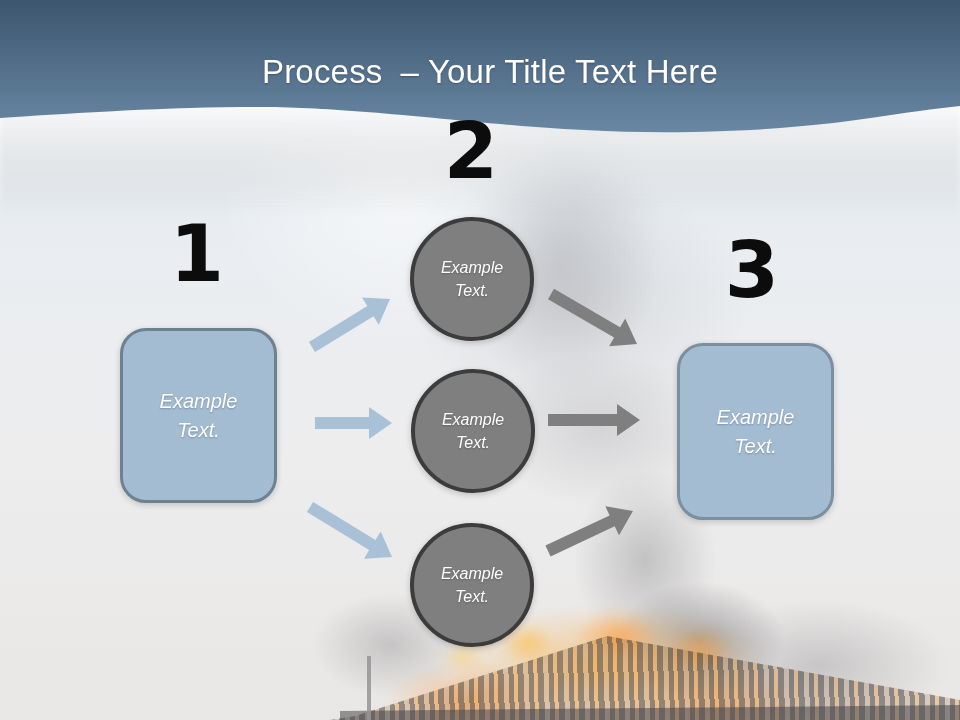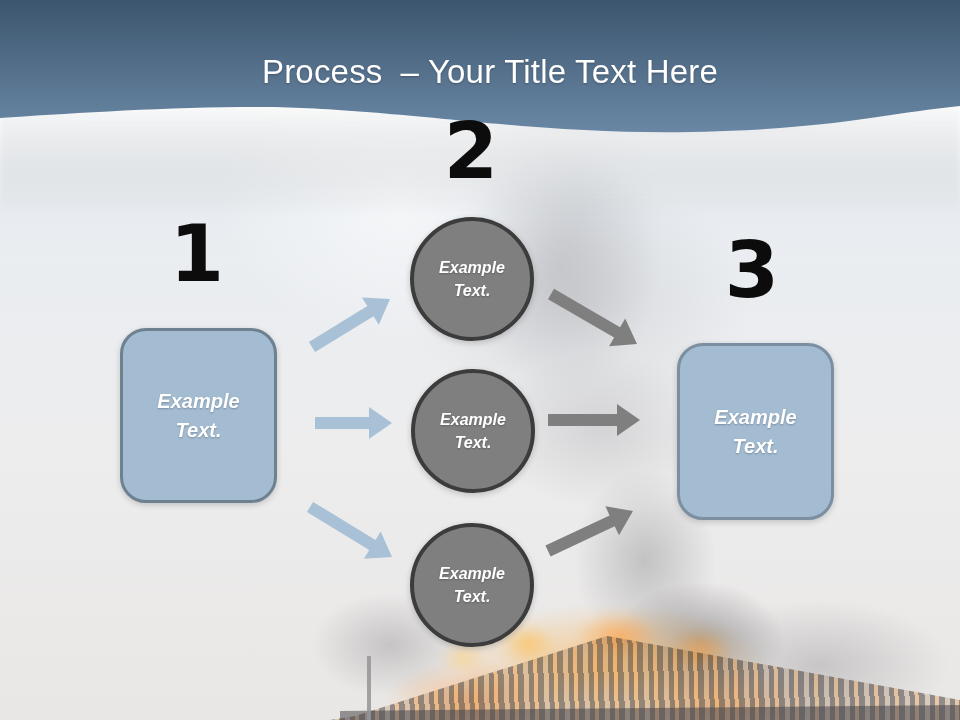--- a/index.html
+++ b/index.html
@@ -70,21 +70,21 @@
   .slide-title .t-bold{font-weight:normal;}
   .slide-title .t-rest{font-weight:normal;margin-left:18px;}
   
   .step-number{
     position:absolute;transform:translate(-50%,-50%);
     font-family:"DejaVu Sans",sans-serif;font-weight:bold;font-size:78px;
     color:#0c0c0c;line-height:1;
   }
   
   .shape-label{
-    color:#fff;font-weight:bold;font-style:italic;text-align:center;line-height:1.45;
+    color:#fff;font-weight:normal;font-style:italic;text-align:center;line-height:1.45;
     text-shadow:0 1px 2px rgba(0,0,0,0.25);
   }
   .proc-box{
     position:absolute;border-radius:26px;
     background:#a3bcd2;border:3px solid #6d8191;
     display:flex;flex-direction:column;justify-content:center;align-items:center;
     box-shadow:0 2px 6px rgba(0,0,0,0.18);
     font-size:20px;
   }
   .box-left{left:120px;top:328px;width:151px;height:169px;}

